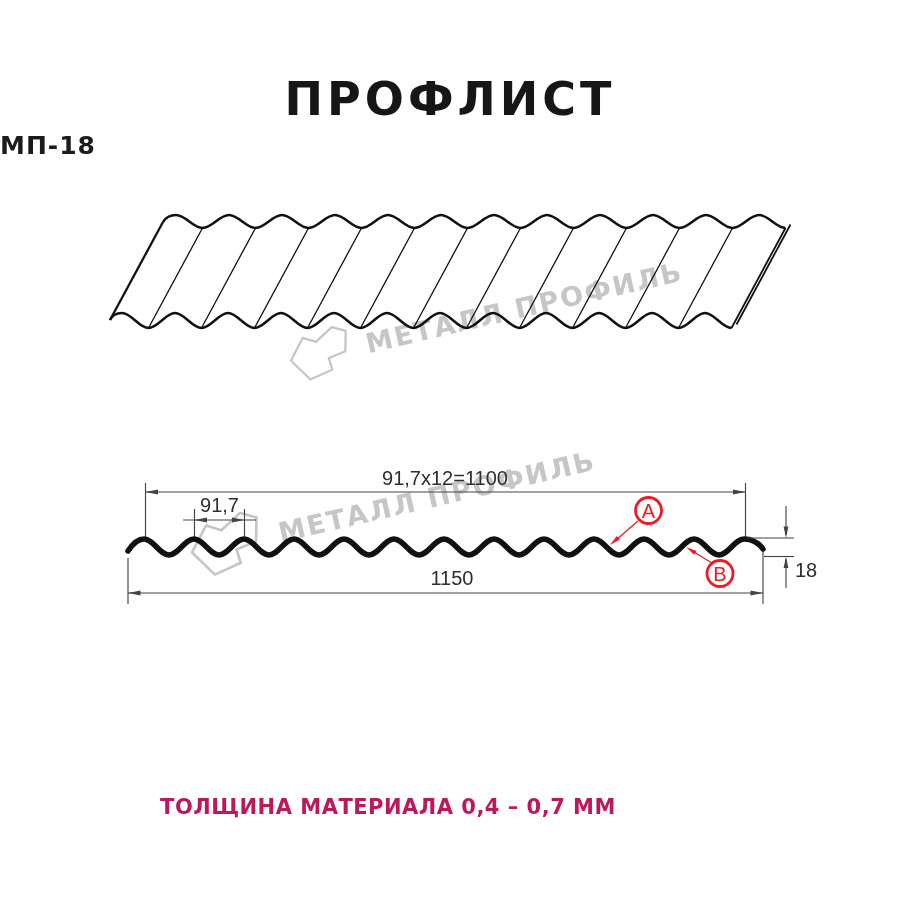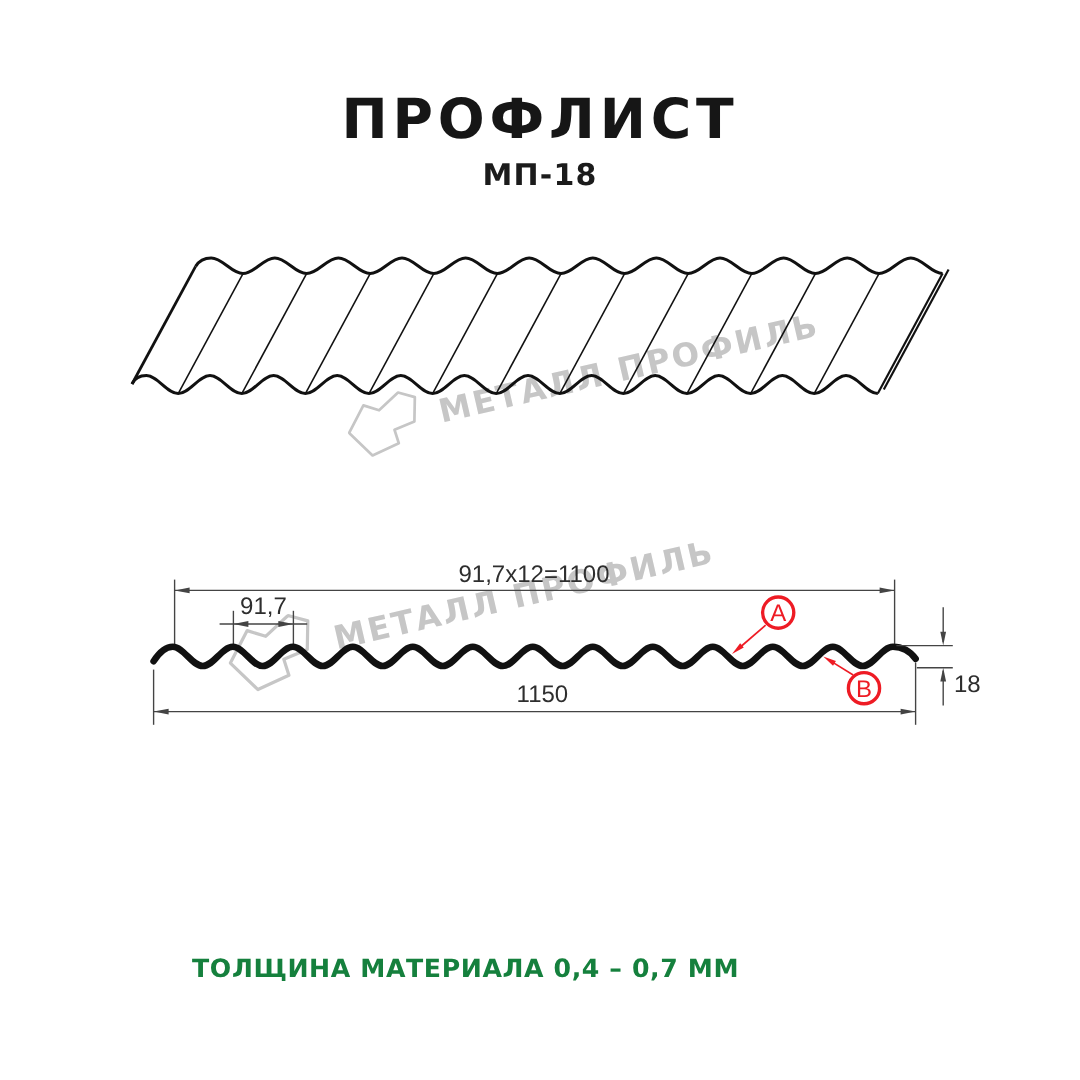--- a/index.html
+++ b/index.html
@@ -1,23 +1,23 @@
 <!DOCTYPE html>
 <html><head>
 <meta charset="utf-8">
 <style>
   html,body{margin:0;padding:0;background:#fff;}
   .page{position:relative;width:900px;height:900px;background:#ffffff;overflow:hidden;
         font-family:"DejaVu Sans","Liberation Sans",sans-serif;}
   .title{position:absolute;top:72px;left:0;width:900px;text-align:center;
          font-weight:700;font-size:46px;letter-spacing:4px;color:#161616;}
-  .subtitle{position:absolute;top:131px;left:0;width:900px;text-align:center;
+  .subtitle{position:absolute;top:131px;left:0;width:900px;
          font-weight:600;font-size:25px;letter-spacing:1px;color:#1b1b1b;}
   .footer-note{position:absolute;top:795px;left:0;width:776px;text-align:center;
-         font-weight:600;font-size:21px;letter-spacing:0.5px;color:#15803d;}
+         font-weight:600;font-size:21px;letter-spacing:0.5px;color:#be185d;}
   .wm{position:absolute;display:flex;align-items:center;gap:15px;
       transform:rotate(-13deg);transform-origin:0 50%;z-index:1;}
   .wm-upper{left:290px;top:336px;}
   .wm-lower{left:190px;top:524px;}
   .wm-text{font-weight:bold;font-size:27px;letter-spacing:2px;color:#c6c6c6;white-space:nowrap;}
   .wm-logo{stroke:#c6c6c6;fill:none;stroke-width:2.3;stroke-linejoin:round;}
   svg.drawing{position:absolute;left:0;top:0;z-index:2;}
   .dimline{stroke:#444;stroke-width:1.15;fill:none;}
   .dimtext{font-family:"Liberation Sans",sans-serif;font-size:20px;fill:#2e2e2e;}
   .dimarrow{fill:#444;stroke:none;}

